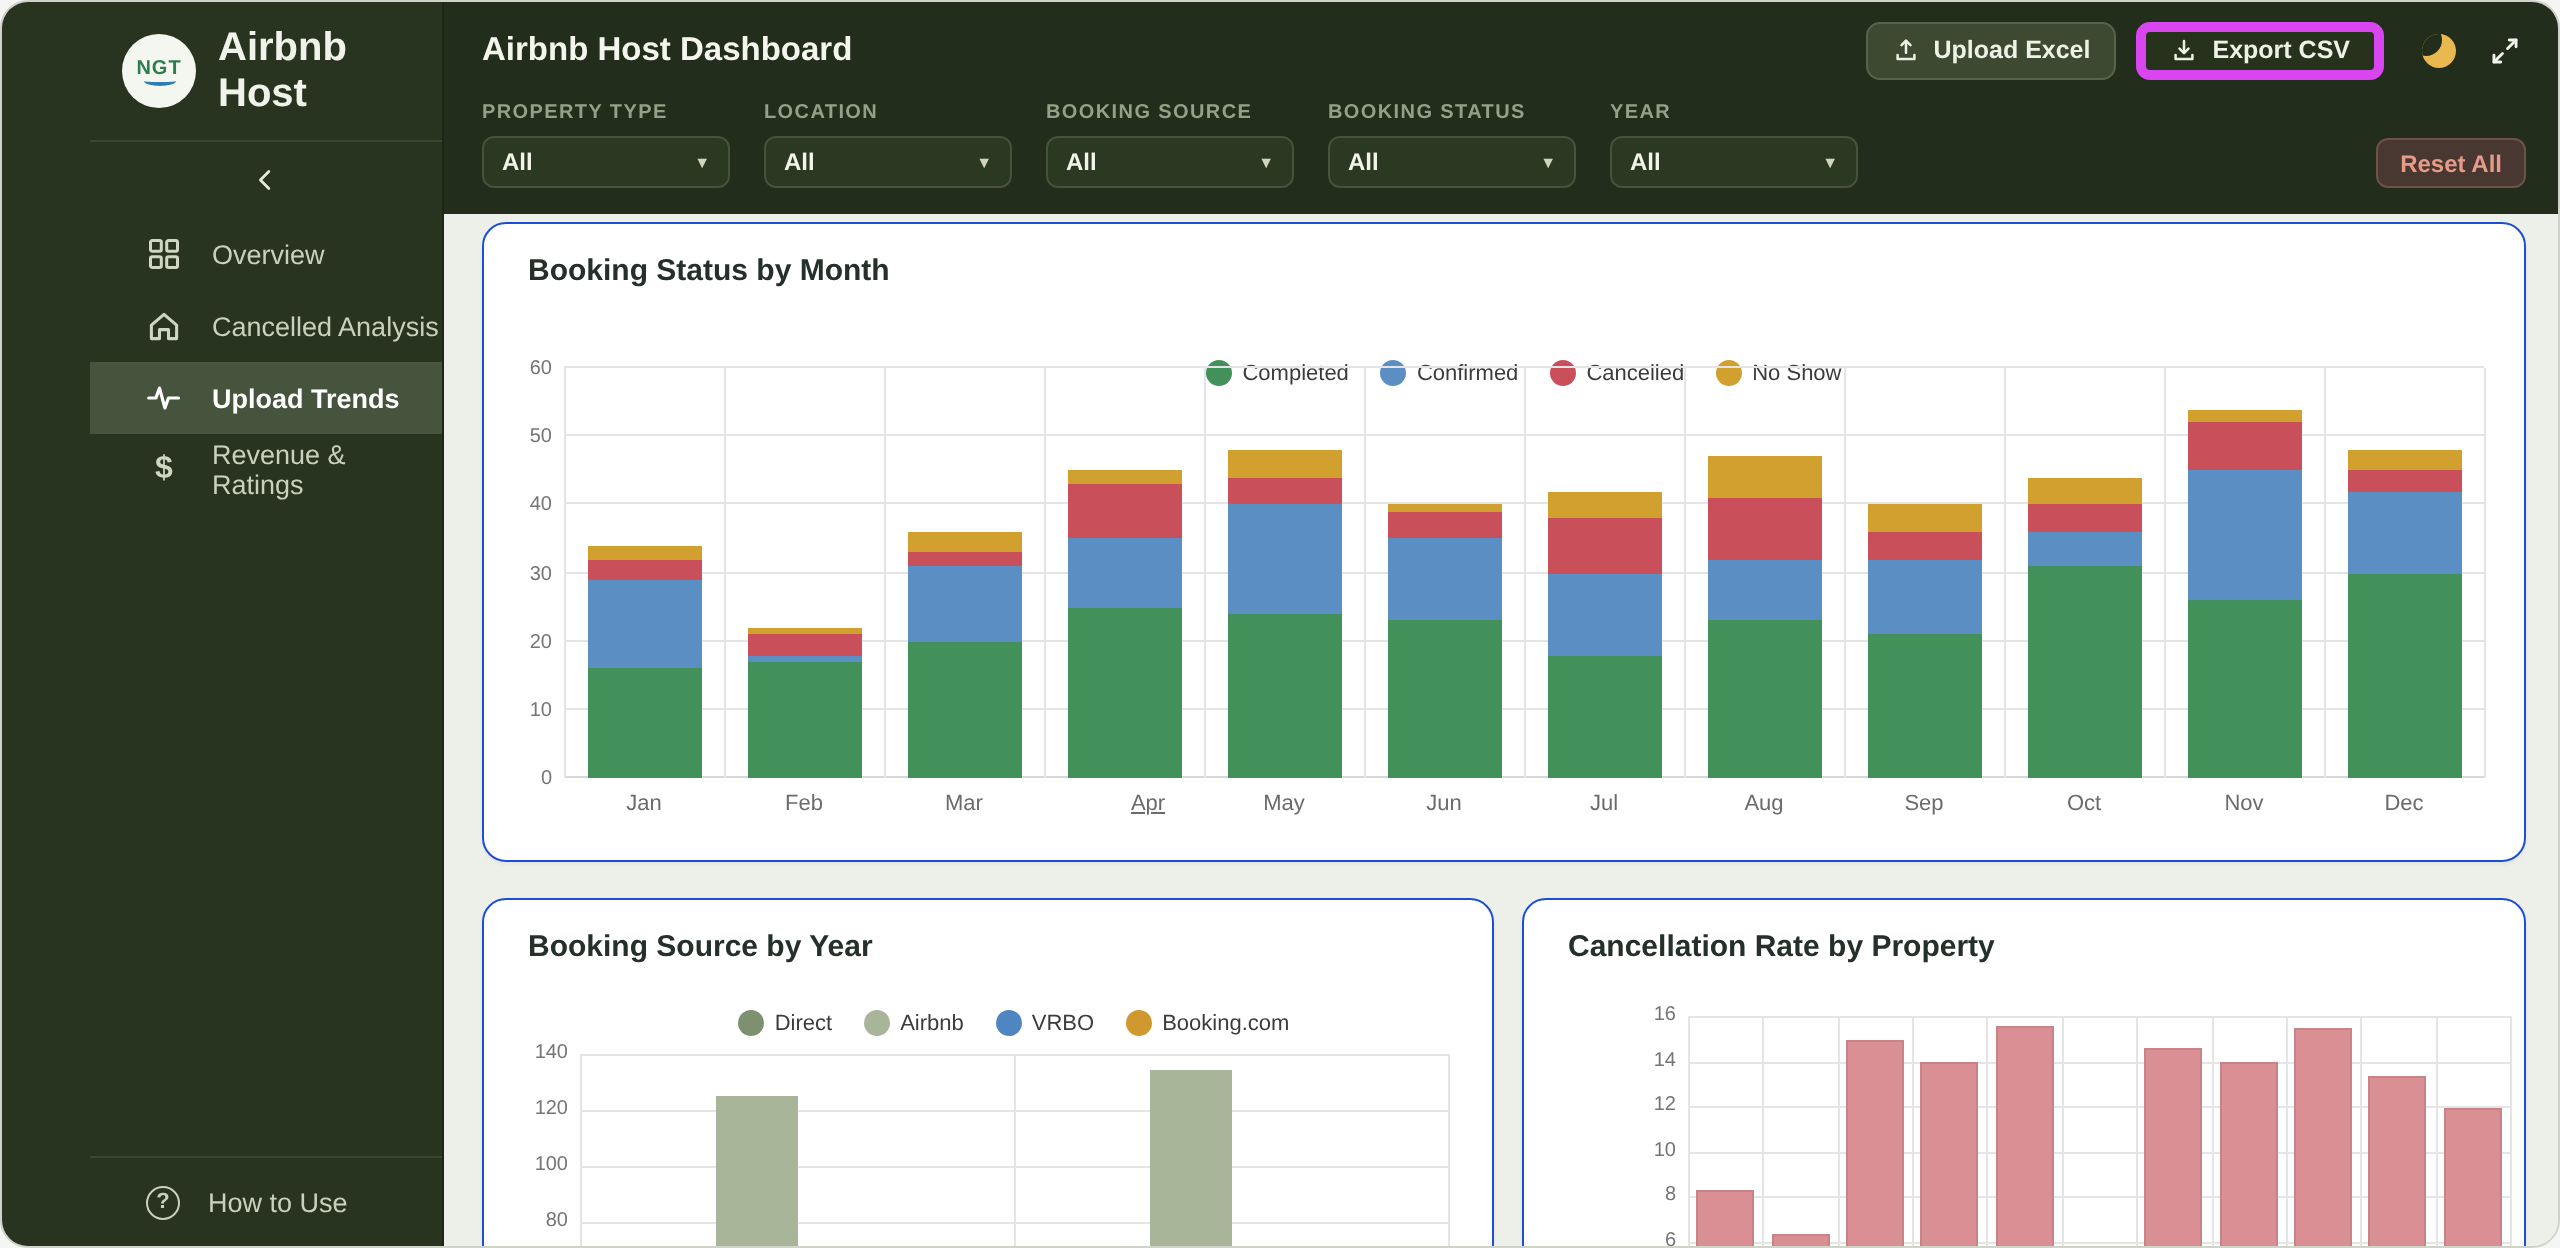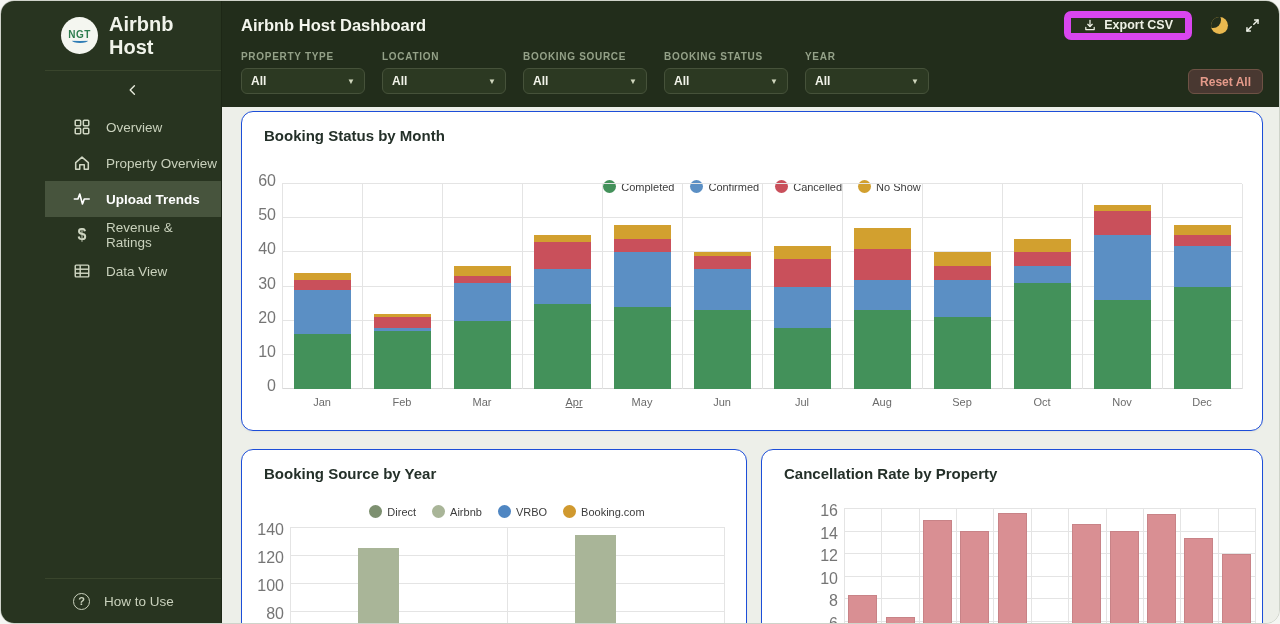--- a/index.html
+++ b/index.html
@@ -31,21 +31,21 @@
   .qicon { width:17px; height:17px; border:1.5px solid #c9d1bc; border-radius:50%;
            display:flex; align-items:center; justify-content:center; font-size:11px; font-weight:bold; }
 
   
   .main { flex:1; display:flex; flex-direction:column; min-width:0; }
   .topbar { height:48px; background:#222d1b; display:flex; align-items:center; padding:0 18px 0 19px; }
   .page-title { font-size:16.5px; font-weight:bold; color:#f4f6ee; margin-right:auto; }
   .btn { display:flex; align-items:center; gap:7px; height:29px; padding:0 12px; border-radius:7px;
          font-size:12.5px; font-weight:bold; color:#eef1e5; cursor:pointer; }
   .btn-upload { background:#3d4a31; border:1px solid #57644b; margin-right:10px; }
-  .btn-export { background:#27321d; border:7px solid #d946ef; }
+  .btn-export { background:#27321d; border:5px solid #d946ef; }
   .moon-btn { margin:0 14px 0 18px; cursor:pointer; width:20px; height:20px; position:relative; }
   .moon { position:absolute; left:1px; top:2px; width:17px; height:17px; border-radius:50%;
           background:#e9b84f; overflow:hidden; }
   .moon::after { content:""; position:absolute; left:-6px; top:-5px; width:16px; height:16px;
                  border-radius:50%; background:#222d1b; }
   .expand-btn { cursor:pointer; display:flex; align-items:center; }
 
   
   .filterbar { background:#222d1b; display:flex; align-items:flex-end; gap:17px; padding:2px 16px 13px 19px; }
   .filter { display:flex; flex-direction:column; }
@@ -76,21 +76,21 @@
   #c2-legend { top:55px; left:48px; width:434px; }
 
   .plot { position:absolute; }
   #c1-plot { left:40px; top:72px; width:960px; height:205px; }
   #c2-plot { left:48px; top:77px; width:434px; height:203px; }
   #c3-plot { left:82px; top:58px; width:411px; height:222px; }
 
   .glh, .glv { position:absolute; background:#e4e4e4; }
   .glh { left:0; right:0; height:1px; }
   .glv { top:0; bottom:0; width:1px; }
-  .ytick { position:absolute; left:-36px; width:30px; text-align:right; font-size:16px; color:#757575; }
+  .ytick { position:absolute; left:-36px; width:30px; text-align:right; font-size:10px; color:#757575; }
   .xtick { position:absolute; top:212px; width:80px; text-align:center; font-size:11px; color:#6b6b6b; }
 
   .stack { position:absolute; bottom:0; width:57px; display:flex; flex-direction:column-reverse; }
   .seg { width:100%; }
   .vbar { position:absolute; bottom:0; }
 </style>
 </head>
 <body>
 
 <div class="app">
@@ -119,59 +119,58 @@
             <rect x="2.5" y="11.5" width="6" height="6" rx="1"></rect>
               <rect x="11.5" y="11.5" width="6" height="6" rx="1"></rect>
           </g>
         </svg>
         <span>Overview</span>
       </div>
       <div class="nav-item">
         <svg width="18" height="18" viewBox="0 0 20 20">
           <path d="M3 9.5 L10 3.5 L17 9.5 V17 H12.5 V12 H7.5 V17 H3 Z" fill="none" stroke="#cfd6c2" stroke-width="1.7" stroke-linejoin="round"></path>
         </svg>
-        <span>Property Overview</span>
+        <span>Cancelled Analysis</span>
       </div>
       <div class="nav-item active">
         <svg width="18" height="18" viewBox="0 0 20 20">
           <polyline points="1.5,10 5.5,10 7.5,4.5 10.5,15.5 12.5,10 18,10" fill="none" stroke="#ffffff" stroke-width="1.8" stroke-linecap="round" stroke-linejoin="round"></polyline>
         </svg>
         <span>Upload Trends</span>
       </div>
       <div class="nav-item">
         <span class="txticon">$</span>
         <span>Revenue &amp; Ratings</span>
-      </div>
-      <div class="nav-item">
-        <svg width="18" height="18" viewBox="0 0 20 20">
-          <g fill="none" stroke="#cfd6c2" stroke-width="1.6">
-            <rect x="2.5" y="3.5" width="15" height="13" rx="1"></rect>
-            <line x1="2.5" y1="8" x2="17.5" y2="8"></line>
-              <line x1="2.5" y1="12.5" x2="17.5" y2="12.5"></line>
-            <line x1="8" y1="3.5" x2="8" y2="16.5"></line>
-          </g>
-        </svg>
-        <span>Data View</span>
       </div>
     </nav>
 
     <div class="side-spacer"></div>
 
     <div class="side-footer">
       <div class="howto">
         <span class="qicon">?</span>
         <span>How to Use</span>
       </div>
     </div>
   </aside>
 
   <div class="main">
 
     <header class="topbar">
       <div class="page-title">Airbnb Host Dashboard</div>
+      <div class="btn btn-upload">
+        <svg width="14" height="14" viewBox="0 0 20 20">
+          <g fill="none" stroke="#eef1e5" stroke-width="1.8" stroke-linecap="round" stroke-linejoin="round">
+            <path d="M4 13.5 V16.5 H16 V13.5"></path>
+              <path d="M10 12 V3.5"></path>
+              <path d="M6.8 6.5 L10 3.3 L13.2 6.5"></path>
+          </g>
+        </svg>
+        <span>Upload Excel</span>
+      </div>
       <div class="btn btn-export">
         <svg width="14" height="14" viewBox="0 0 20 20">
           <g fill="none" stroke="#eef1e5" stroke-width="1.8" stroke-linecap="round" stroke-linejoin="round">
             <path d="M4 13.5 V16.5 H16 V13.5"></path>
               <path d="M10 3.5 V12"></path>
               <path d="M6.8 9 L10 12.2 L13.2 9"></path>
           </g>
         </svg>
         <span>Export CSV</span>
       </div>

